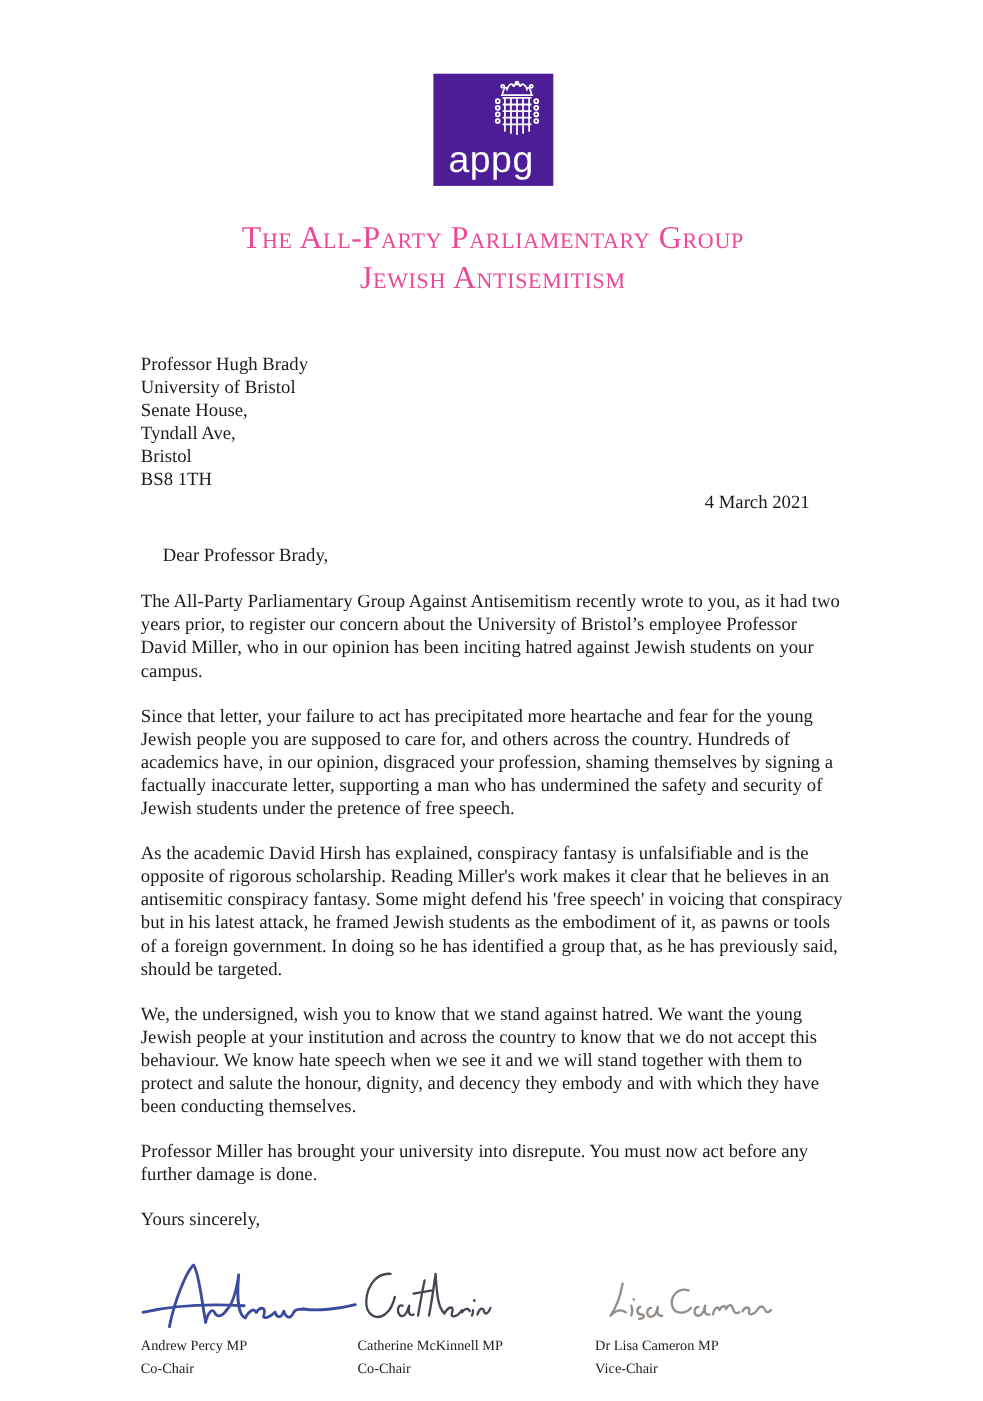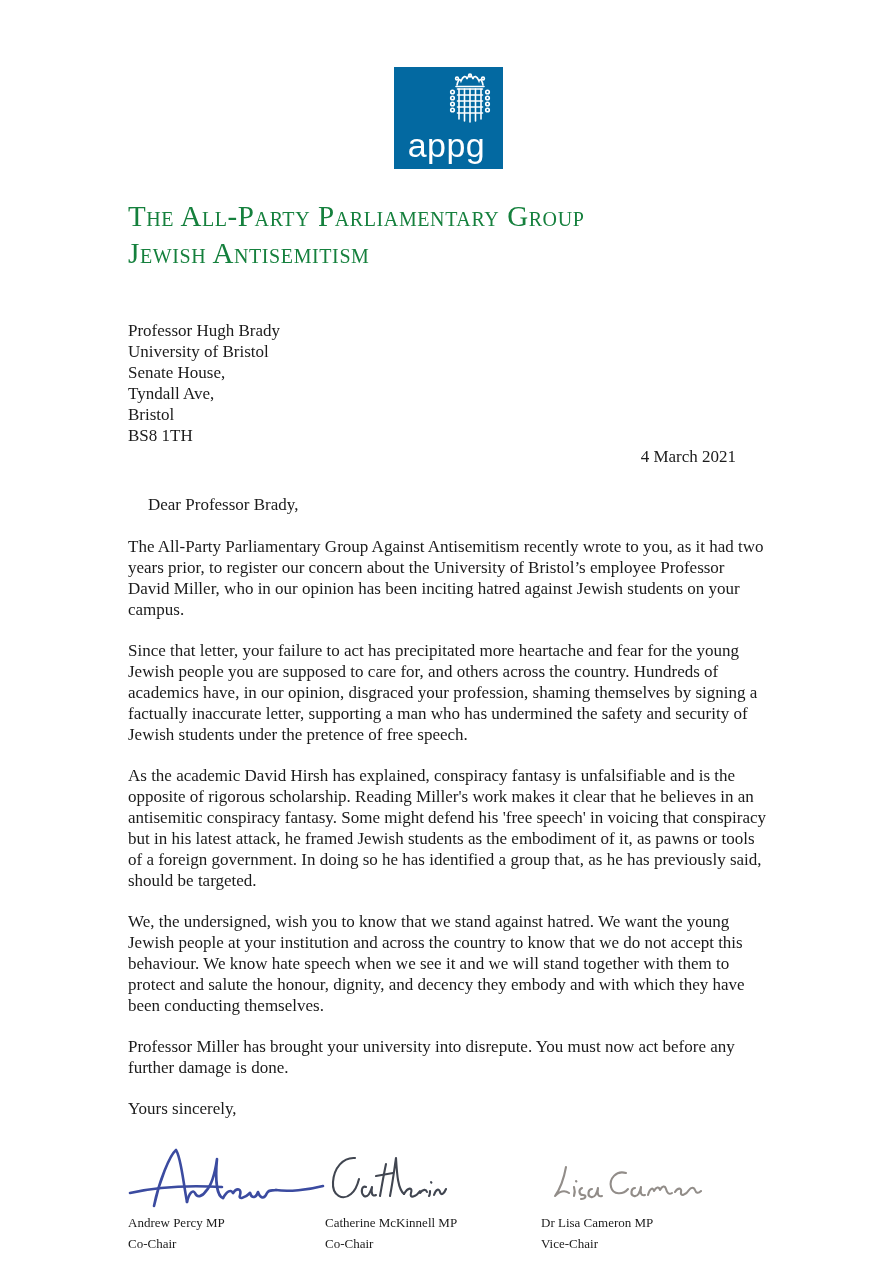--- a/index.html
+++ b/index.html
@@ -13,21 +13,21 @@
     color: #1b1b1b;
     font-family: "Liberation Serif", serif;
     padding: 67px 126px 10px 128px;
   }
   
   .logo {
     position: relative;
     width: 109px;
     height: 102px;
     margin: 0 auto 29px auto;
-    background: #0369a1;
+    background: #4c1d95;
   }
   .logo .portcullis {
     position: absolute;
     top: 6px;
     right: 11px;
     width: 44px;
     height: 54px;
   }
   .logo .logo-text {
     position: absolute;
@@ -36,27 +36,27 @@
     bottom: 7px;
     color: #ffffff;
     font-family: "Liberation Sans", sans-serif;
     font-size: 34px;
     font-weight: 400;
     letter-spacing: 0.5px;
     line-height: 1;
   }
   
   .title {
-    text-align: left;
+    text-align: center;
     font-variant: small-caps;
     font-weight: 400;
     font-size: 29px;
     line-height: 37px;
     letter-spacing: 0.6px;
-    color: #15803d;
+    color: #ec4899;
     margin-bottom: 48px;
   }
   
   .address { font-size: 17px; line-height: 21px; }
   .date-line {
     font-size: 17px;
     line-height: 21px;
     text-align: right;
     padding-right: 32px;
     margin-bottom: 27px;

